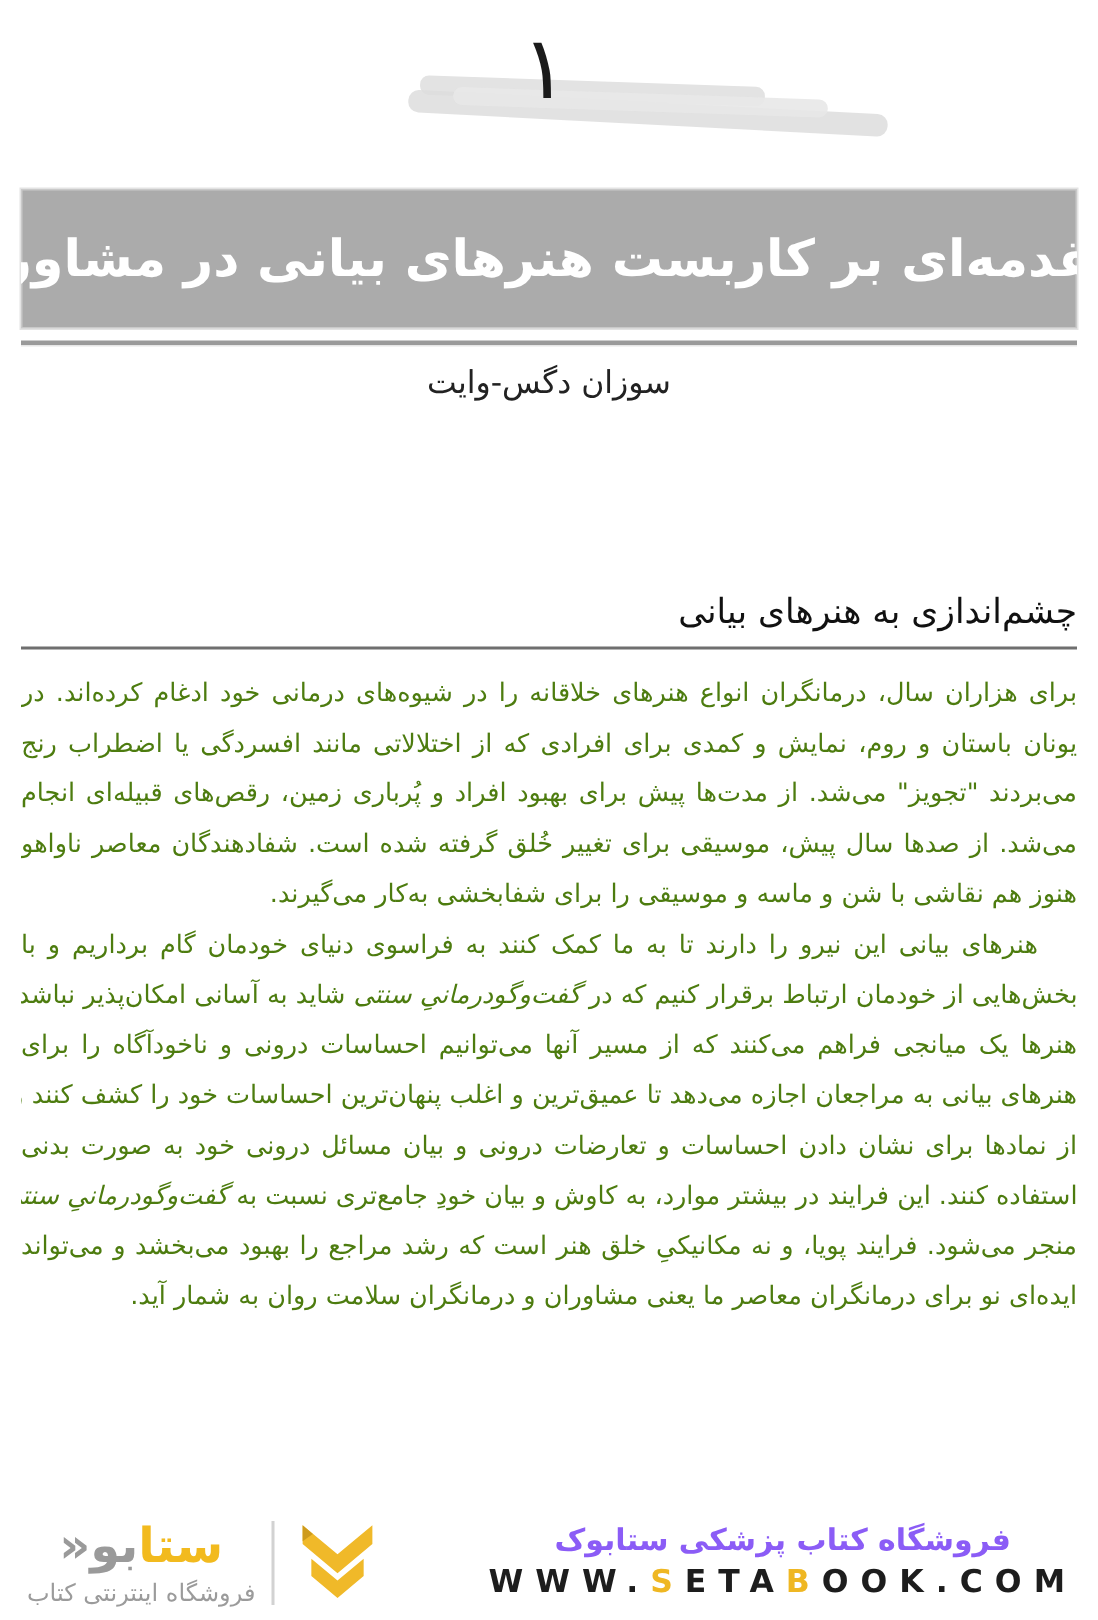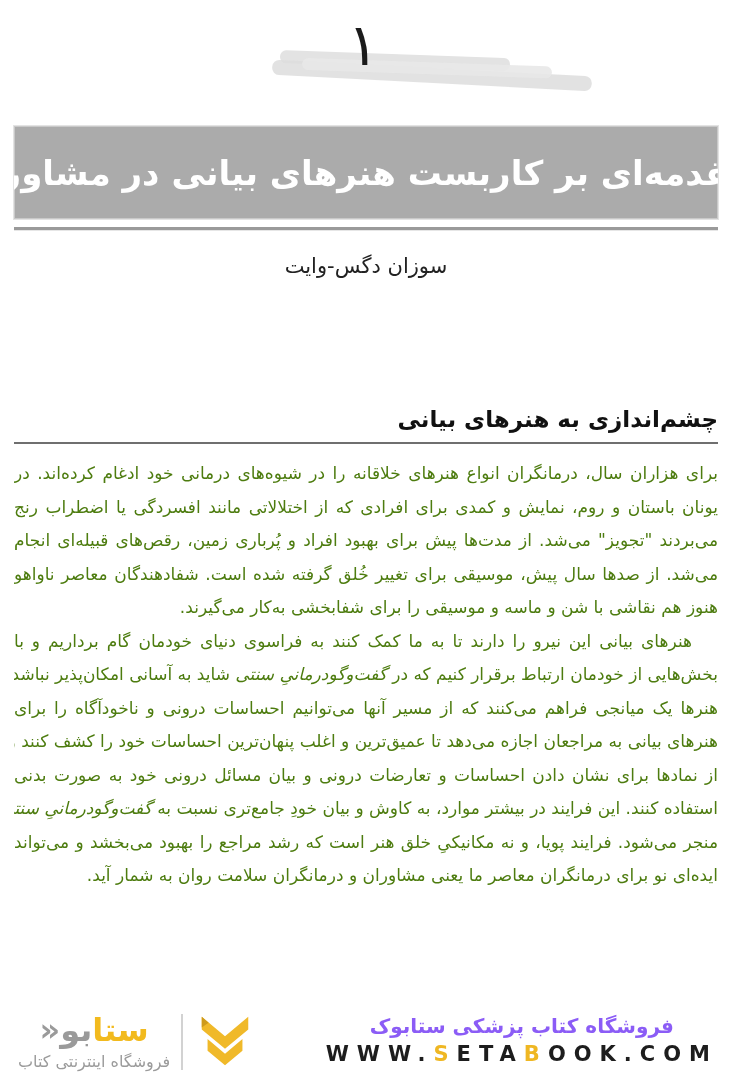--- a/index.html
+++ b/index.html
@@ -15,25 +15,25 @@
 
   
   .title-box { margin:26px 14px 0 14px; height:93px; background:#ababab;
                border:1px solid #c9c9c9; outline:1px solid #e3e3e3;
                display:flex; align-items:center; justify-content:center;
                direction:rtl; }
   .title-box h1 { color:#ffffff; font-weight:bold; font-size:34px; white-space:nowrap; }
 
   .rule-1 { margin:8px 14px 0 14px; border-top:3px solid #9a9a9a; border-bottom:1px solid #e6e6e6; }
 
-  .author { margin-top:23px; text-align:center; direction:rtl; font-size:21px; color:#222; }
+  .author { margin-top:12px; text-align:center; direction:rtl; font-size:21px; color:#222; }
 
   
   .section-head { margin:128px 14px 0 14px; direction:rtl; text-align:right;
-                  font-weight:bold; font-size:23px; color:#111;
+                  font-weight:normal; font-size:23px; color:#111;
                   padding-bottom:10px; border-bottom:2px solid #6f6f6f; }
 
   
   .body-text { margin:13px 14px 0 14px; direction:rtl; font-size:17px; color:#4d7c0f; }
   .line { line-height:33.5px; height:33.5px; text-align:justify; text-align-last:justify;
           white-space:nowrap; overflow:hidden; }
   .line.last { text-align-last:right; }
   .line.indent { padding-right:26px; }
   .it { font-style:italic; }
 

